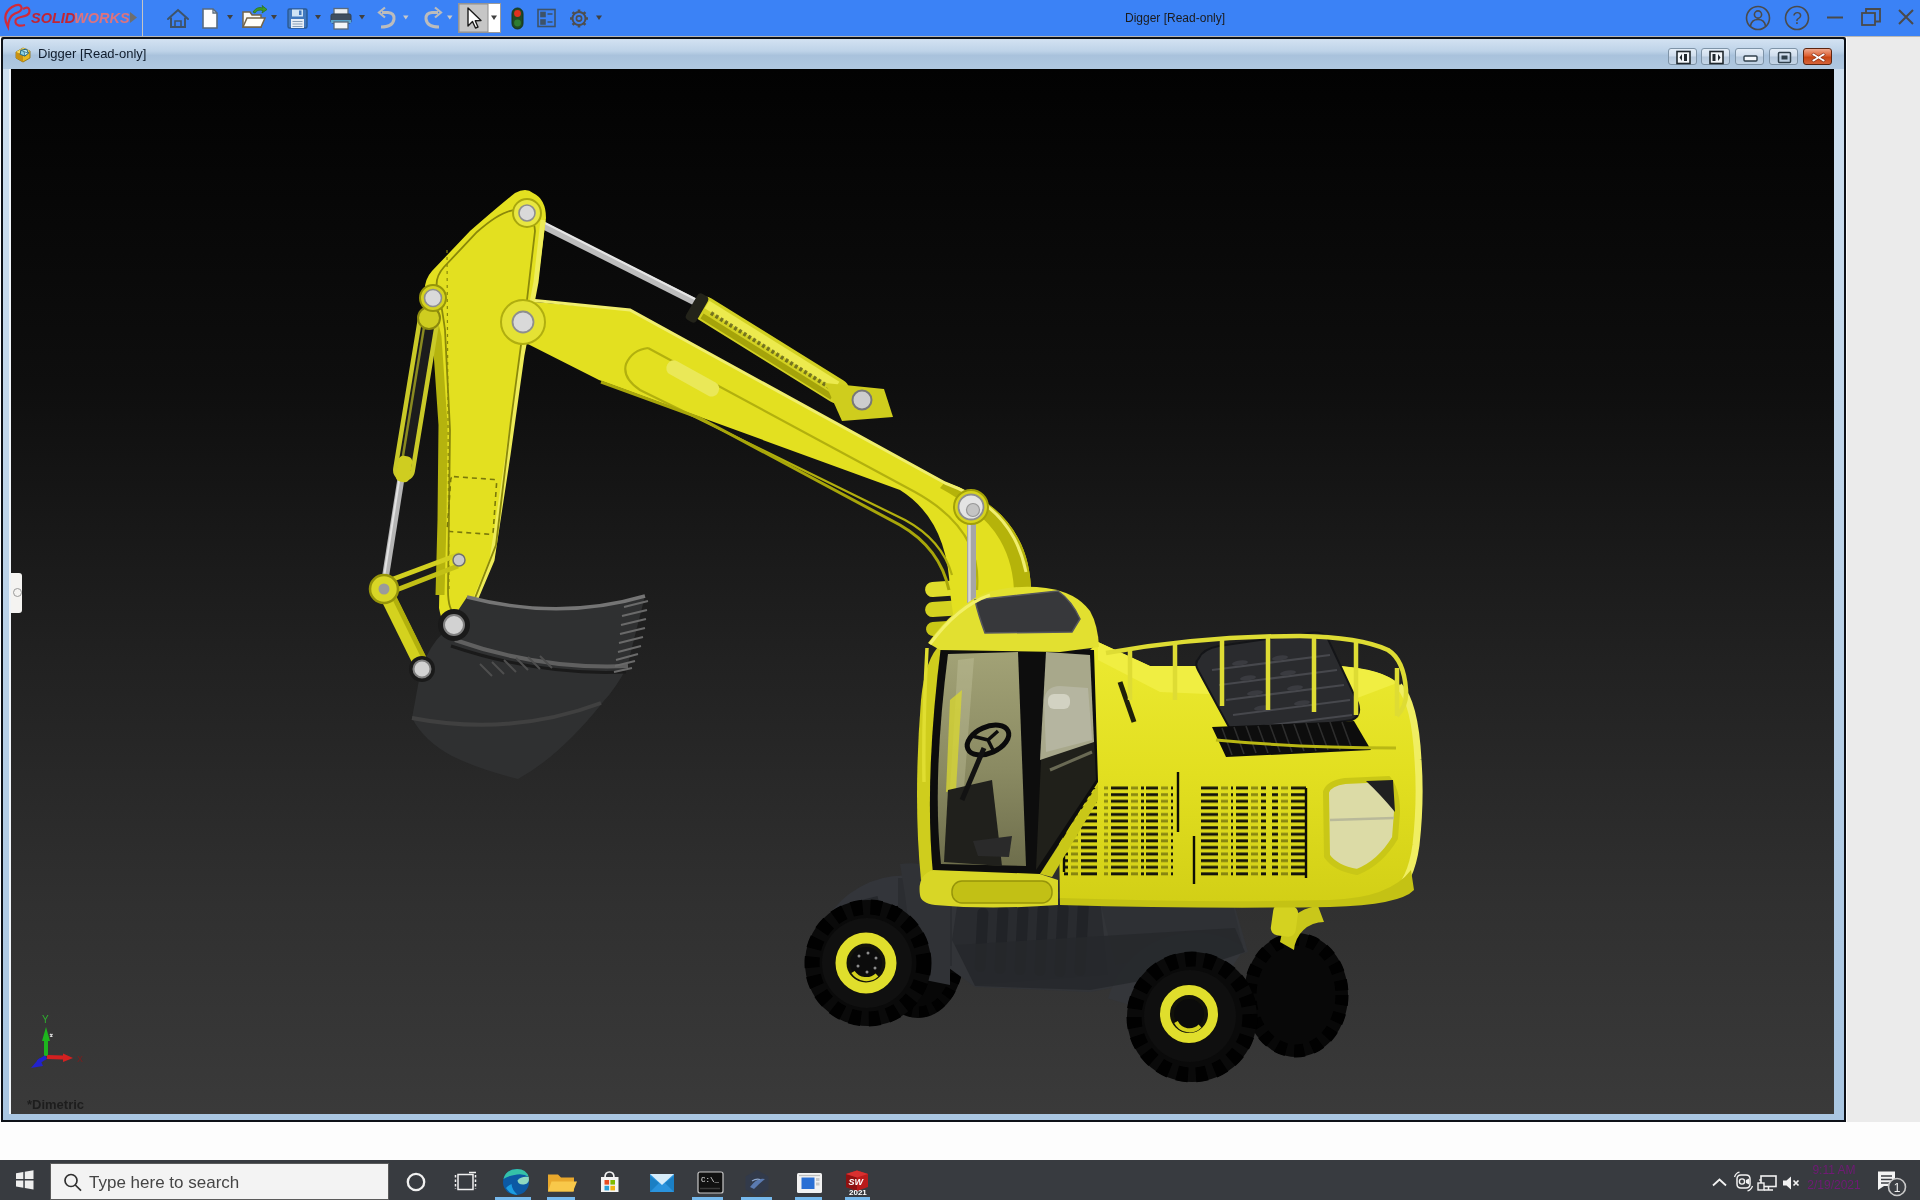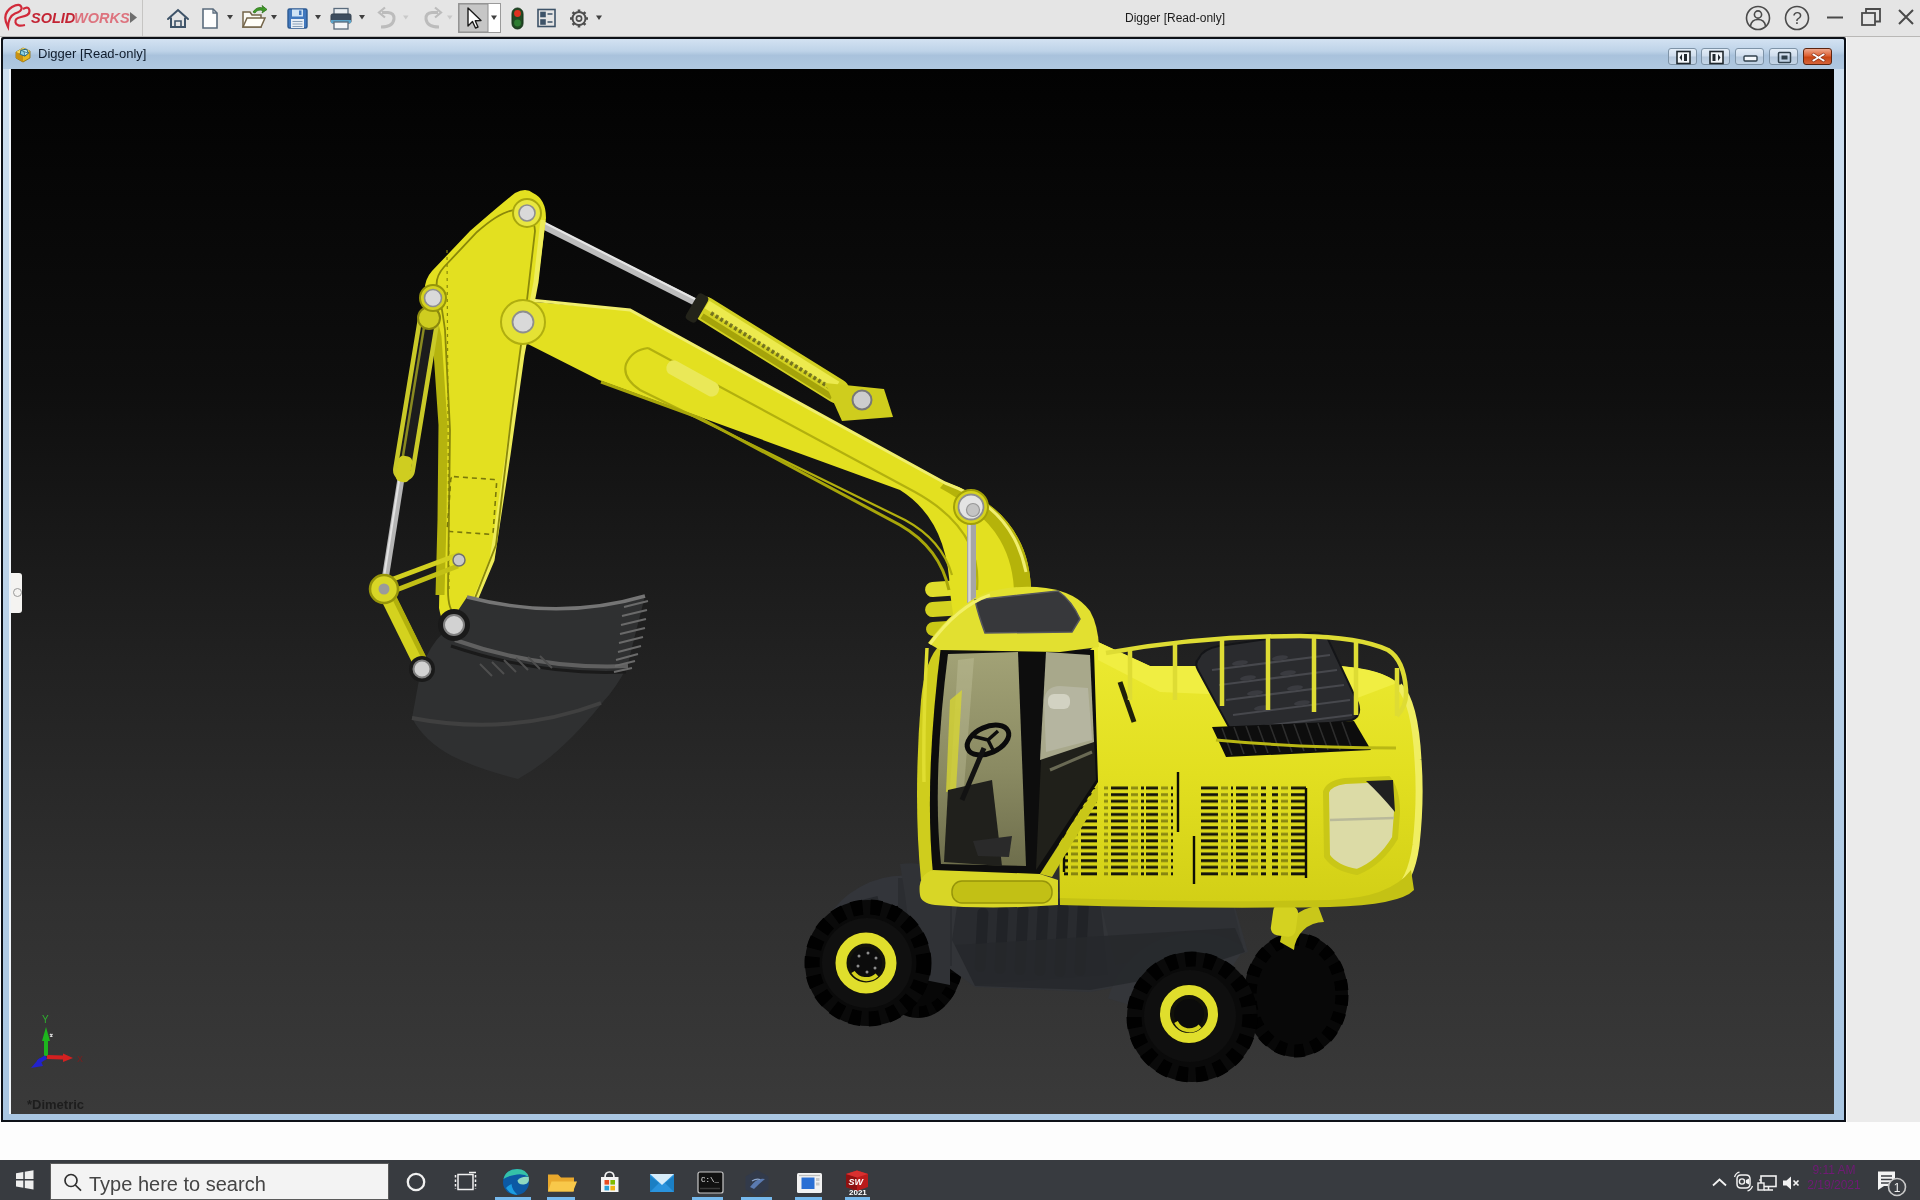--- a/index.html
+++ b/index.html
@@ -1,19 +1,19 @@
 <!DOCTYPE html>
 <html><head>
 <meta charset="utf-8">
 <style>
 * { margin:0; padding:0; box-sizing:border-box; }
 html,body { width:1920px; height:1200px; overflow:hidden; background:#fdfdfd; font-family:"Liberation Sans", sans-serif; }
 #stage { position:absolute; left:0; top:0; width:1920px; height:1200px; }
 
-#topbar { position:absolute; left:0; top:0; width:1920px; height:37px; background:#e5e5e5; border-bottom:1px solid #b9b8b6; }
+#topbar { position:absolute; left:0; top:0; width:1920px; height:37px; background:#3b82f6; border-bottom:1px solid #b9b8b6; }
 #sep1 { position:absolute; left:142px; top:0; width:1px; height:36px; background:#c6c5c3; }
 #apptitle { position:absolute; left:1125px; top:11px; font-size:12px; color:#1b1b1b; }
 
 #win { position:absolute; left:1px; top:37px; width:1845px; height:1085px; background:#0d1118; border:2px solid #0d1118; border-radius:2px 2px 0 0; }
 #winframe { position:absolute; left:0; top:0; right:0; bottom:0; background:linear-gradient(180deg,#cfe0f0,#a9c6e2); border-radius:2px 2px 0 0; }
 #titlebar { position:absolute; left:0; top:0; right:0; height:30px; background:linear-gradient(180deg,#d3e2f2 0%,#bed3e8 40%,#a9c2dc 55%,#b0c8e0 100%); border-radius:2px 2px 0 0; }
 #titletxt { position:absolute; left:35px; top:7px; font-size:13px; color:#101c2c; }
 #viewport { position:absolute; left:6px; top:30px; width:1825px; height:1045px; border-left:2px solid #eef3f8; background:linear-gradient(180deg,#020202 0%,#0e0e0e 30%,#202020 55%,#303030 80%,#3a3a3a 100%); overflow:hidden; }
 #excsvg { position:absolute; left:-11px; top:-69px; width:1920px; height:1200px; }
 #dimetric { position:absolute; left:16px; top:1028px; font-size:13px; font-weight:bold; color:#1d1d1d; }
@@ -22,21 +22,21 @@
 #ltab:after { content:""; position:absolute; left:2px; top:15px; width:7px; height:7px; border-radius:50%; border:1.5px solid #9a9a9a; }
 
 .wbtn { position:absolute; top:9px; width:29px; height:17px; border:1px solid #7e93a7; border-radius:3px; background:linear-gradient(180deg,#e3edf7 0%,#cfdded 48%,#b6c9dd 52%,#c4d5e7 100%); }
 .wbtn svg { position:absolute; left:0; top:0; }
 #wb5 { background:linear-gradient(180deg,#efa88d 0%,#dd6134 45%,#c94512 55%,#d5633a 100%); border-color:#5c2510; }
 
 #belowwin { position:absolute; left:0; top:1122px; width:1920px; height:38px; background:#fdfdfd; }
 #rightstrip { position:absolute; left:1847px; top:37px; width:73px; height:1085px; background:#ebebeb; }
 #taskbar { position:absolute; left:0; top:1160px; width:1920px; height:40px; background:#383b40; }
 #search { position:absolute; left:50px; top:3px; width:339px; height:37px; background:#f3f3f3; border:1px solid #5a5a5a; }
-#searchtxt { position:absolute; left:38px; top:9px; font-size:20px; color:#454545; }
+#searchtxt { position:absolute; left:38px; top:9px; font-size:17px; color:#454545; }
 .underline { position:absolute; top:37px; height:3px; background:#76b9ed; }
 #traytime { position:absolute; left:1805px; top:1163px; width:58px; text-align:center; font-size:12px; color:#701a75; line-height:15px; }
 </style>
 </head>
 <body>
 <div id="stage">
   <div id="topbar">
     <svg width="150" height="36" viewBox="0 0 150 36" style="position:absolute;left:0;top:0">
       <path d="M8,27 Q1,14 12,7 Q20,2.5 21.5,7.5 Q22.5,11 15,13.5 Q8.5,16.5 8,27 Z" fill="none" stroke="#d12a3a" stroke-width="2.2"></path>
       <path d="M23,9 Q29,5.5 29.5,11 Q29.8,15.5 21,17 Q14.5,18.3 15.5,22.5 Q16.5,27 25,25" fill="none" stroke="#d12a3a" stroke-width="2.2"></path>

